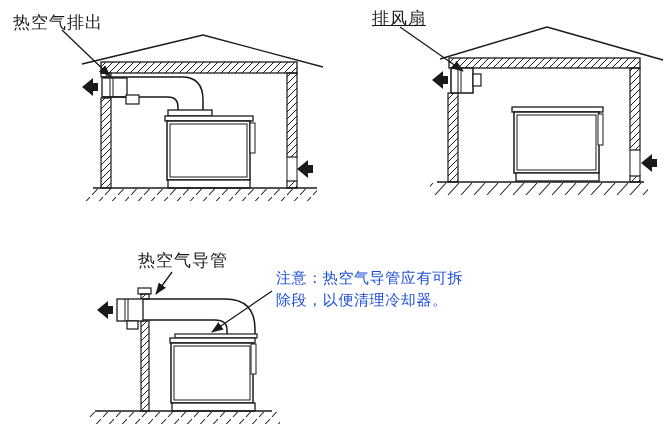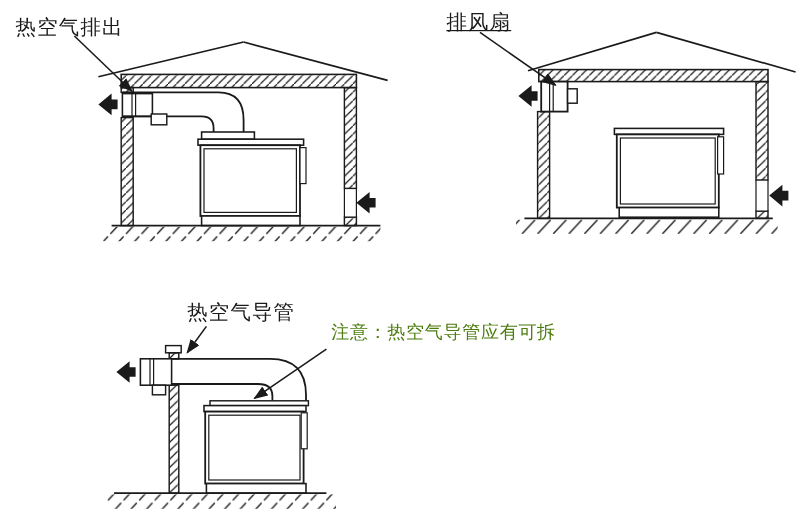--- a/index.html
+++ b/index.html
@@ -16,21 +16,21 @@
     position:absolute;
     color:#1a1a1a;
     font-size:17px;
     letter-spacing:1px;
     white-space:nowrap;
     line-height:1.15;
   }
   .note{
     position:absolute;
     left:276px;top:267px;
-    color:#4d7c0f;
+    color:#1d4ed8;
     font-size:15px;
     letter-spacing:0.6px;
     line-height:22px;
     white-space:nowrap;
   }
   svg{display:block;}
 </style>
 </head>
 <body>
 
@@ -147,24 +147,25 @@
     <polygon points="311,163 322,154 322,159 327,159 327,167 322,167 322,172" fill="#1a1a1a"></polygon>
 
     <g>
       <path d="M107,182 L314,182" stroke="#1a1a1a" stroke-width="1.5" fill="none"></path>
       <rect x="100" y="183" width="218" height="12" fill="url(#ground2)" stroke="none"></rect>
     </g>
 
     <path d="M70,27 L133,71" stroke="#1a1a1a" stroke-width="1.3" fill="none" marker-end="url(#ah2)"></path>
   </svg>
 
-  <div class="diagram-label" style="left:138px;top:251px;margin-left:18px;">热空气导管</div>
+  <div class="diagram-label" style="left:138px;top:251px;">热空气导管</div>
 
   <div class="note">
     <div>注意：热空气导管应有可拆</div>
+    <div>除段，以便清理冷却器。</div>
   </div>
 
   <svg class="fig" style="left:50px;top:250px;" width="280" height="185" viewBox="0 0 280 185">
     <defs>
       <pattern id="hatch3" width="7" height="7" patternUnits="userSpaceOnUse">
         <path d="M-1,8 L8,-1" stroke="#1a1a1a" stroke-width="1" fill="none"></path>
       </pattern>
       <pattern id="ground3" width="13" height="14" patternUnits="userSpaceOnUse">
         <path d="M1,13 L12,1" stroke="#1a1a1a" stroke-width="1.1" fill="none"></path>
       </pattern>

